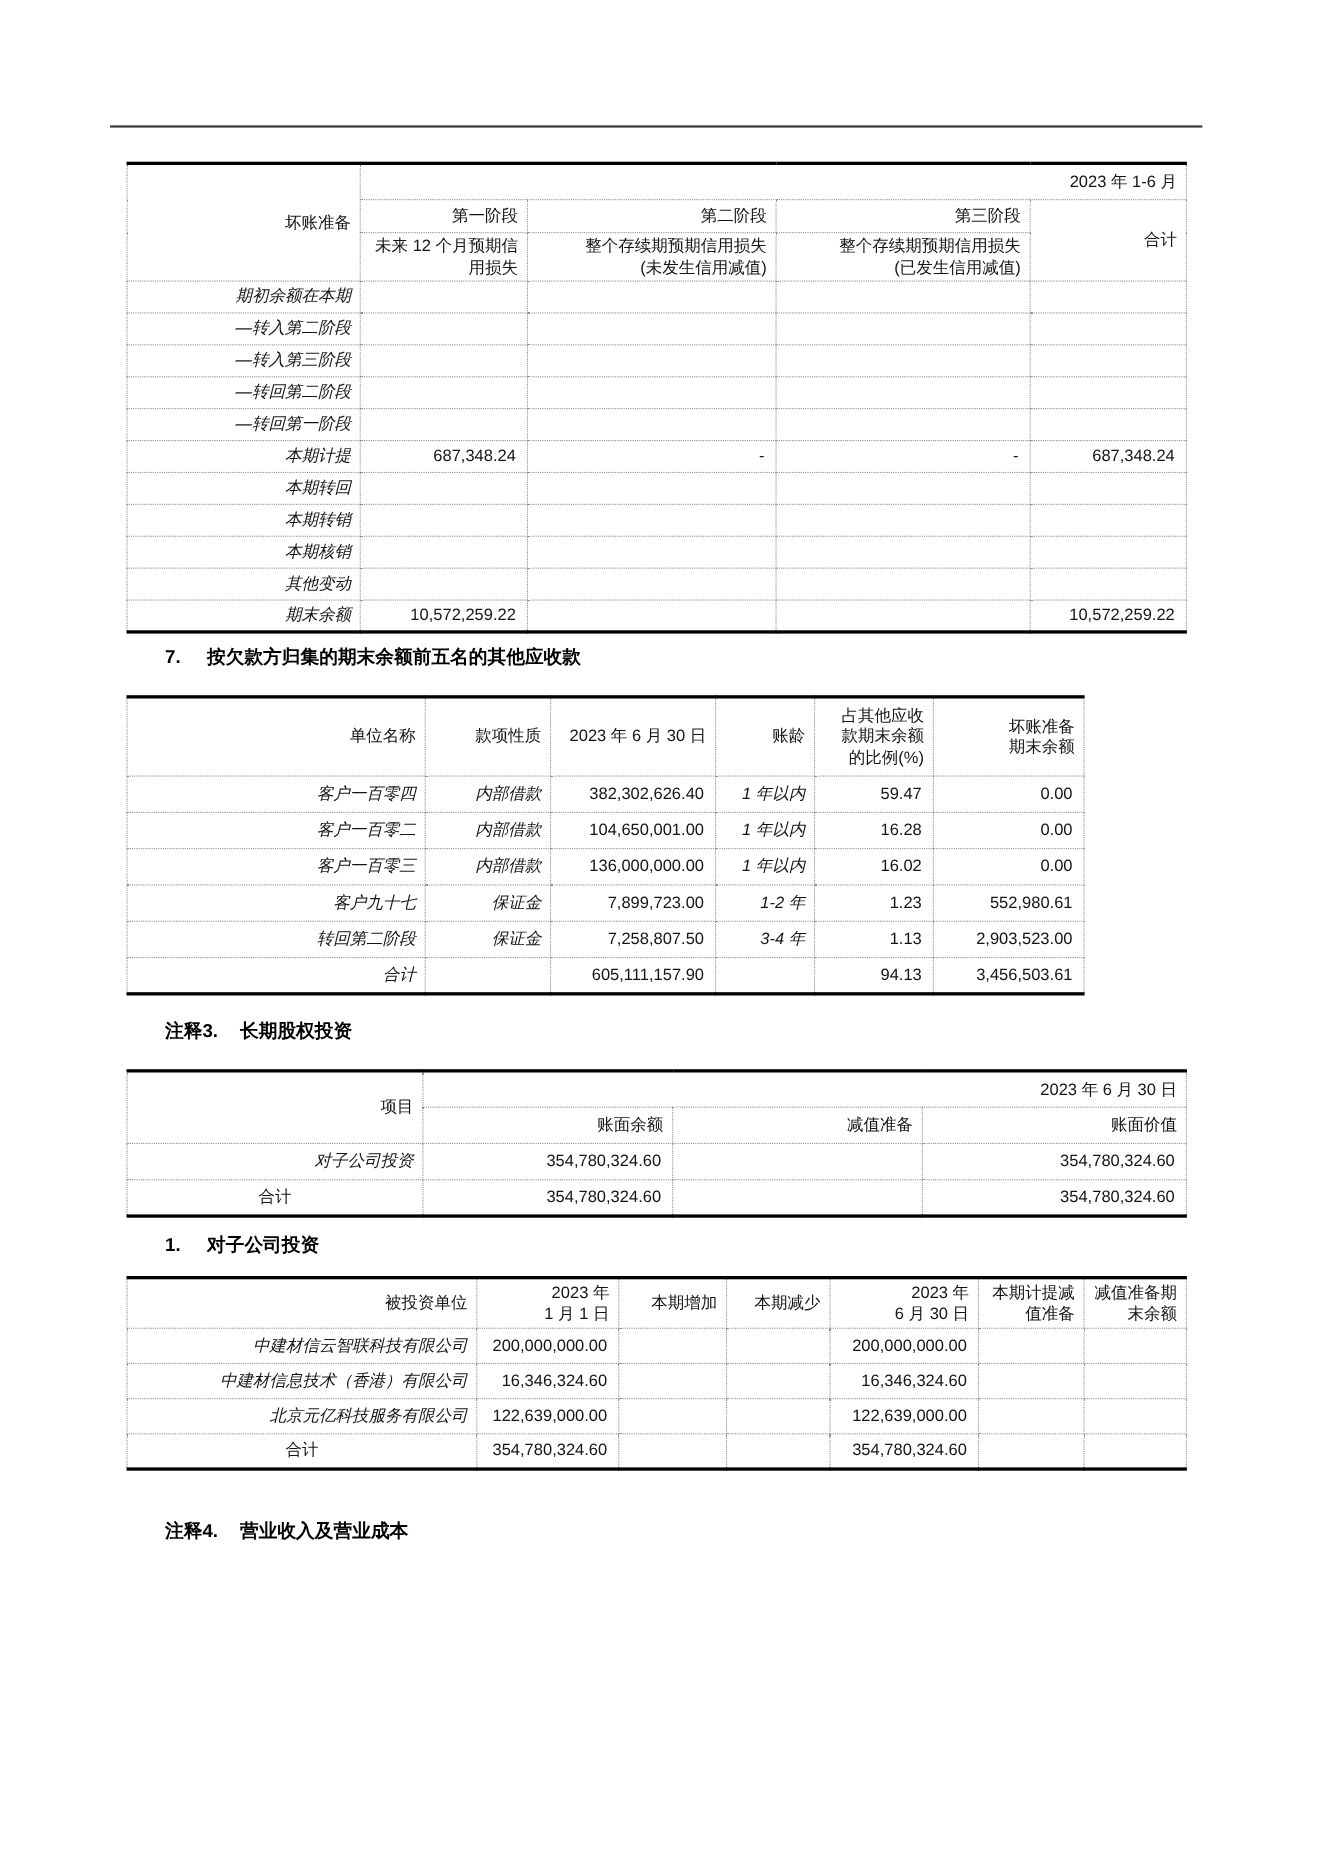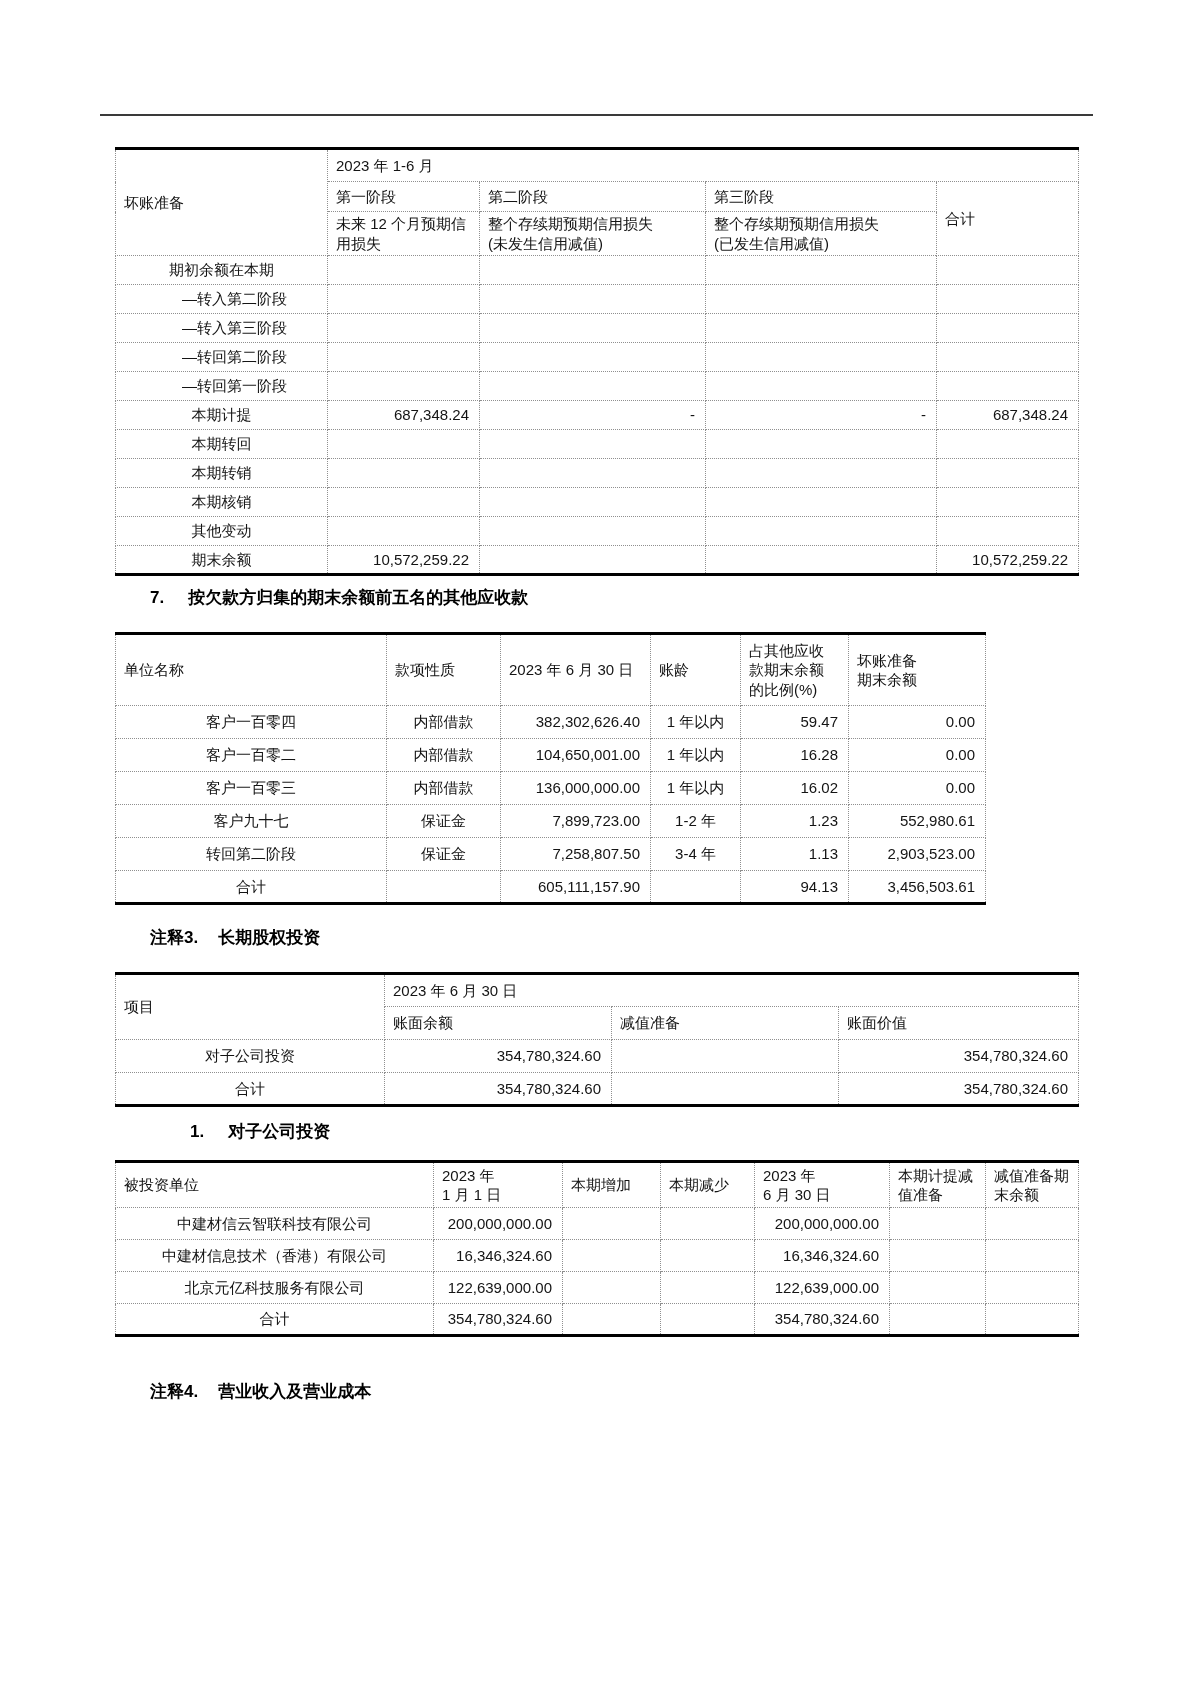--- a/index.html
+++ b/index.html
@@ -11,36 +11,36 @@
   .rule { position:absolute; left:100px; top:114px; width:993px; height:2px; background:#3a3a3a; }
 
   table.t {
     position:absolute; border-collapse:collapse; table-layout:fixed; background:#fff;
     border-top:3px solid #000; border-bottom:3px solid #000;
   }
   table.t td {
     border:1px dotted #8f8f8f; font-size:15px; color:#141414;
     padding:2px 8px; vertical-align:middle; overflow:hidden; line-height:1.3;
   }
-  .hd  { text-align:left; }
+  .hd  { text-align:right; }
   .num { text-align:right; padding-right:10px !important; }
-  .lbl { text-align:center; }
+  .lbl { text-align:right;font-style:italic; }
   .ctr { text-align:center; }
   .ind { padding-left:34px !important; }
   .pre { white-space:pre-line; }
 
   .t1 { left:115px; top:147px;  width:963px; }
   .t2 { left:115px; top:632px;  width:870px; }
   .t3 { left:115px; top:972px;  width:963px; }
   .t4 { left:115px; top:1160px; width:963px; }
 
   .heading { position:absolute; left:150px; font-size:17px; font-weight:bold; color:#000; white-space:nowrap; }
   .h7 { top:586px; }
   .n3 { top:926px; }
-  .s1 { top:1120px;margin-left:40px; }
+  .s1 { top:1120px; }
   .n4 { top:1380px; }
   .heading .hnum { display:inline-block; margin-right:24px; }
   .n3 .hnum, .n4 .hnum { margin-right:20px; }
 
   .footer {
     position:absolute; top:1576px; left:0; width:100%; text-align:center;
     font-family:"Liberation Serif", serif; font-size:15px; color:#2b2b2b; letter-spacing:1px;
   }
 </style>
 </head>

